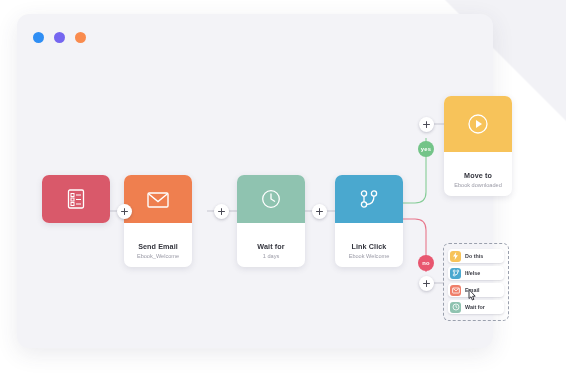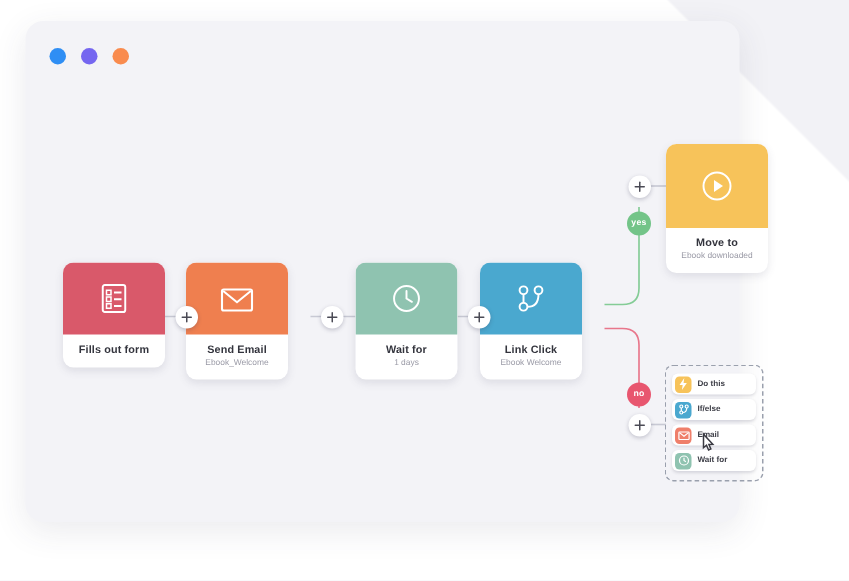--- a/index.html
+++ b/index.html
@@ -25,21 +25,21 @@
   #canvas { position:absolute; inset:0; }
   svg.wires { position:absolute; left:0; top:0; width:566px; height:387px; overflow:visible; pointer-events:none; }
 
   
   .node {
     position:absolute; width:68px; border-radius:7px; background:#fff;
     box-shadow:0 2px 6px rgba(70,70,100,.13); overflow:hidden;
     text-align:center;
   }
   .node .head { height:48px; display:flex; align-items:center; justify-content:center; }
-  .node .body { padding:6px 2px 8px; }
+  .node .body { padding:20px 2px 8px; }
   .node .title { font-size:7.2px; font-weight:bold; color:#33343d; letter-spacing:.1px; line-height:1.1; }
   .node .sub { font-size:5.6px; color:#9a9aa6; margin-top:2px; line-height:1.1; }
   .node.big { width:68px; }
   .node.big .head { height:56px; }
 
   
   .plus {
     position:absolute; width:15px; height:15px; border-radius:50%;
     background:#fff; box-shadow:0 1px 3px rgba(60,60,90,.28);
     display:flex; align-items:center; justify-content:center;
@@ -105,23 +105,20 @@
     <svg width="20" height="22" viewBox="0 0 20 22">
       <rect x="2.5" y="2" width="15" height="18" rx="1.4" fill="none" stroke="#fff" stroke-width="1.3"></rect>
       <rect x="5" y="5.5" width="3" height="3" fill="none" stroke="#fff" stroke-width="1"></rect>
       <rect x="5" y="10" width="3" height="3" fill="none" stroke="#fff" stroke-width="1"></rect>
       <rect x="5" y="14.5" width="3" height="3" fill="none" stroke="#fff" stroke-width="1"></rect>
       <line x1="10" y1="7" x2="15" y2="7" stroke="#fff" stroke-width="1.2"></line>
       <line x1="10" y1="11.5" x2="15" y2="11.5" stroke="#fff" stroke-width="1.2"></line>
       <line x1="10" y1="16" x2="15" y2="16" stroke="#fff" stroke-width="1.2"></line>
     </svg>
   </div>
-  <div class="body">
-    <div class="title">Fills out form</div>
-  </div>
 </div>
 
 <div class="node" style="left:124px; top:175px;">
   <div class="head" style="background:#ef7f4f">
     <svg width="24" height="20" viewBox="0 0 24 20">
       <rect x="2" y="4" width="20" height="14" rx="1.2" fill="none" stroke="#fff" stroke-width="1.4"></rect>
       <path d="M2.8,5 L12,12.5 L21.2,5" fill="none" stroke="#fff" stroke-width="1.4"></path>
     </svg>
   </div>
   <div class="body">
@@ -136,21 +133,21 @@
       <circle cx="11" cy="11" r="8.3" fill="none" stroke="#fff" stroke-width="1.3"></circle>
       <path d="M11,6 L11,11 L14.6,13.2" fill="none" stroke="#fff" stroke-width="1.3" stroke-linecap="round"></path>
     </svg>
   </div>
   <div class="body">
     <div class="title">Wait for</div>
     <div class="sub">1 days</div>
   </div>
 </div>
 
-<div class="node" style="left:320px; top:175px;">
+<div class="node" style="left:335px; top:175px;">
   <div class="head" style="background:#4aa8cf">
     <svg width="22" height="22" viewBox="0 0 22 22">
       <circle cx="6" cy="5.5" r="2.6" fill="none" stroke="#fff" stroke-width="1.3"></circle>
       <circle cx="16" cy="5.5" r="2.6" fill="none" stroke="#fff" stroke-width="1.3"></circle>
       <circle cx="6" cy="16.5" r="2.6" fill="none" stroke="#fff" stroke-width="1.3"></circle>
       <path d="M6,8.1 L6,13.9" fill="none" stroke="#fff" stroke-width="1.3"></path>
       <path d="M16,8.1 Q16,16.5 8.6,16.5" fill="none" stroke="#fff" stroke-width="1.3"></path>
     </svg>
   </div>
   <div class="body">

